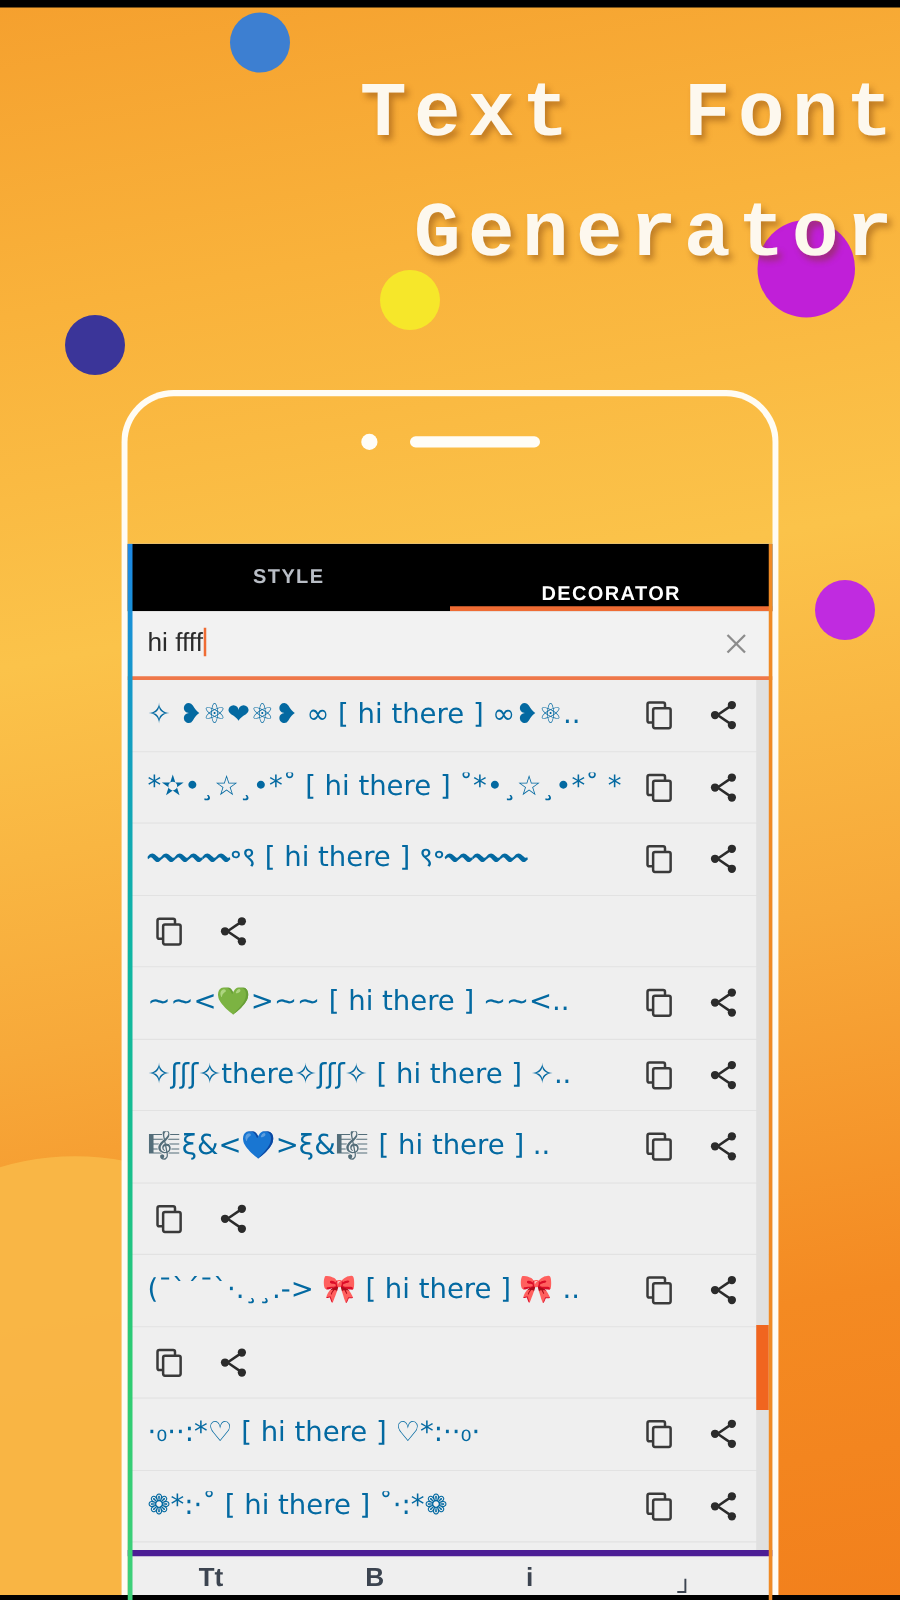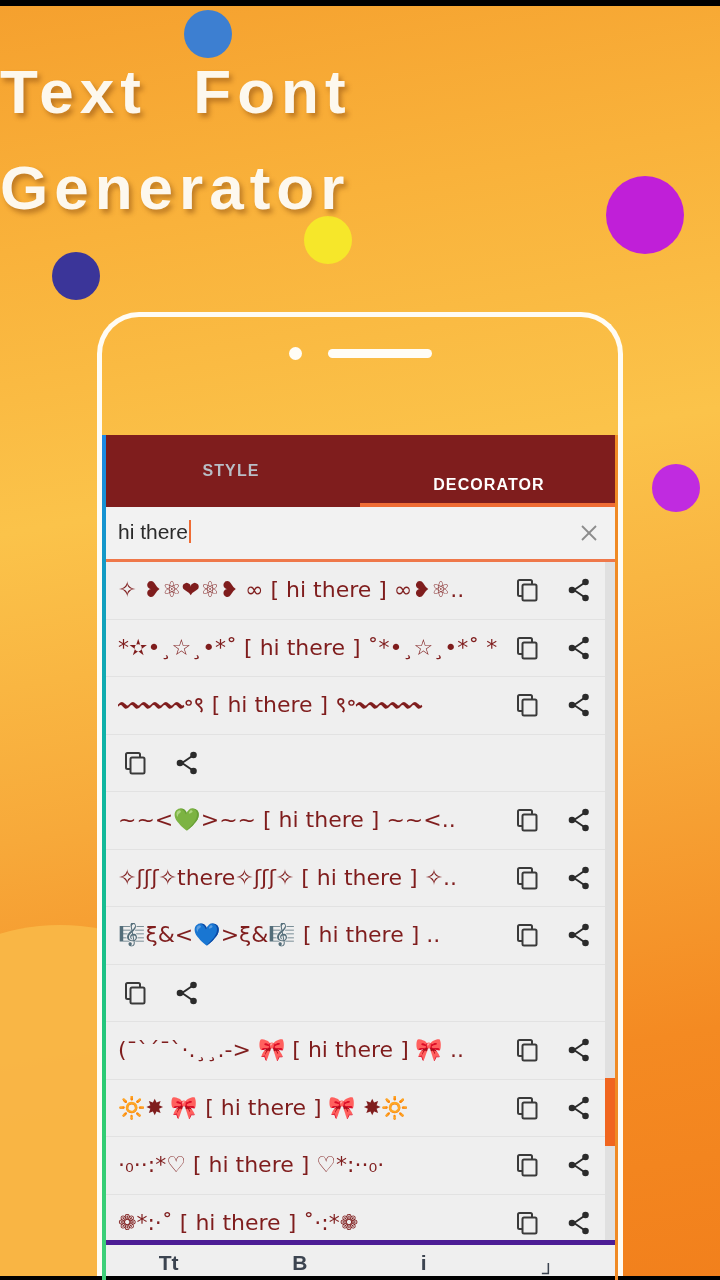--- a/index.html
+++ b/index.html
@@ -33,22 +33,22 @@
   .deco.blue   { left:184px;  top:10px;  width:48px; height:48px; background:#3D7FD1; }
   .deco.indigo { left:52px;   top:252px; width:48px; height:48px; background:#3B3599; }
   .deco.yellow { left:304px;  top:216px; width:48px; height:48px; background:#F6E72A; }
   .deco.purple { left:606px;  top:176px; width:78px; height:78px; background:#C01FD8; }
   .deco.purple2{ left:652px;  top:464px; width:48px; height:48px; background:#C02BE0; }
 
   
   #title {
     position:absolute;
     left:0; top:44px; width:720px;
-    text-align:left;
-    font-family:Liberation Sans, sans-serif;
+    text-align:right;
+    font-family:Liberation Mono, monospace;
     font-weight:700;
     font-size:62px;
     line-height:96px;
     letter-spacing:6px;
     color:#FDF8EE;
     text-shadow:3px 4px 5px rgba(120,60,10,.45);
     white-space:pre;
   }
 
   
@@ -93,22 +93,22 @@
     z-index:5;
   }
   #rail-right {
     position:absolute; right:0; top:0; width:3px; height:100%;
     background:#F08A24; z-index:5;
   }
 
   
   #tabbar {
     position:relative;
-    height:72px;
-    background:#7f1d1d;
+    height:54px;
+    background:#000000;
     display:flex; align-items:stretch;
     flex:0 0 auto;
     text-align:center;
   }
   .tab {
     flex:1;
     display:flex; align-items:center; justify-content:center;
     color:#B9BEC6;
     font-size:16px;
     font-weight:700;
@@ -164,21 +164,21 @@
     position:relative;
     height:57.5px;
     display:flex; align-items:center;
     padding-left:16px; padding-right:8px;
     border-bottom:1px solid #E2E2E2;
     background:#EFEFEF;
   }
   .row-text {
     flex:1 1 auto;
     font-size:22px;
-    color:#7f1d1d;
+    color:#0369a1;
     white-space:nowrap;
     overflow:hidden;
     line-height:1.1;
     font-family:"DejaVu Sans","Liberation Sans",sans-serif;
   }
   .row-actions {
     flex:0 0 auto;
     display:flex; align-items:center;
     gap:18px;
     padding-right:14px;
@@ -255,21 +255,21 @@
       <div id="tabbar">
         <div class="tab">
             <span>STYLE</span>
           </div>
         <div class="tab active">
             <span>DECORATOR</span>
           </div>
       </div>
 
       <div id="searchwrap">
-        <div id="searchval"><span>hi there</span><span id="caret"></span></div>
+        <div id="searchval"><span>hi ffff</span><span id="caret"></span></div>
         <div id="clear-x">
           <svg width="22" height="22" viewBox="0 0 22 22" aria-hidden="true">
             <line x1="4" y1="4" x2="18" y2="18" stroke="#8C8C8C" stroke-width="1.8"></line>
             <line x1="18" y1="4" x2="4" y2="18" stroke="#8C8C8C" stroke-width="1.8"></line>
           </svg>
         </div>
       </div>
 
       <div id="list">
         <div id="rows-host">
@@ -445,21 +445,20 @@
                     <line x1="8" y1="13" x2="19" y2="5.5" stroke="#2B2B2B" stroke-width="2"></line>
                     <line x1="8" y1="13" x2="19" y2="20.5" stroke="#2B2B2B" stroke-width="2"></line>
                     <circle cx="19.5" cy="5" r="3.3" fill="#2B2B2B"></circle>
                     <circle cx="6" cy="13" r="3.3" fill="#2B2B2B"></circle>
                     <circle cx="19.5" cy="21" r="3.3" fill="#2B2B2B"></circle>
                   </svg>
                 </div>
               </div>
             </div>
             <div class="row">
-              <div class="row-text">🔆✸ 🎀 [ hi there ] 🎀 ✸🔆</div>
               <div class="row-actions">
                 <div class="icon-btn">
                   <svg width="26" height="26" viewBox="0 0 26 26" aria-hidden="true">
                     <rect x="4" y="3" width="14" height="16" rx="1.5" fill="none" stroke="#3A3A3A" stroke-width="2"></rect>
                     <rect x="8.5" y="7.5" width="14" height="16" rx="1.5" fill="#EFEFEF" stroke="#3A3A3A" stroke-width="2"></rect>
                   </svg>
                 </div>
                 <div class="icon-btn">
                   <svg width="26" height="26" viewBox="0 0 26 26" aria-hidden="true">
                     <line x1="8" y1="13" x2="19" y2="5.5" stroke="#2B2B2B" stroke-width="2"></line>

